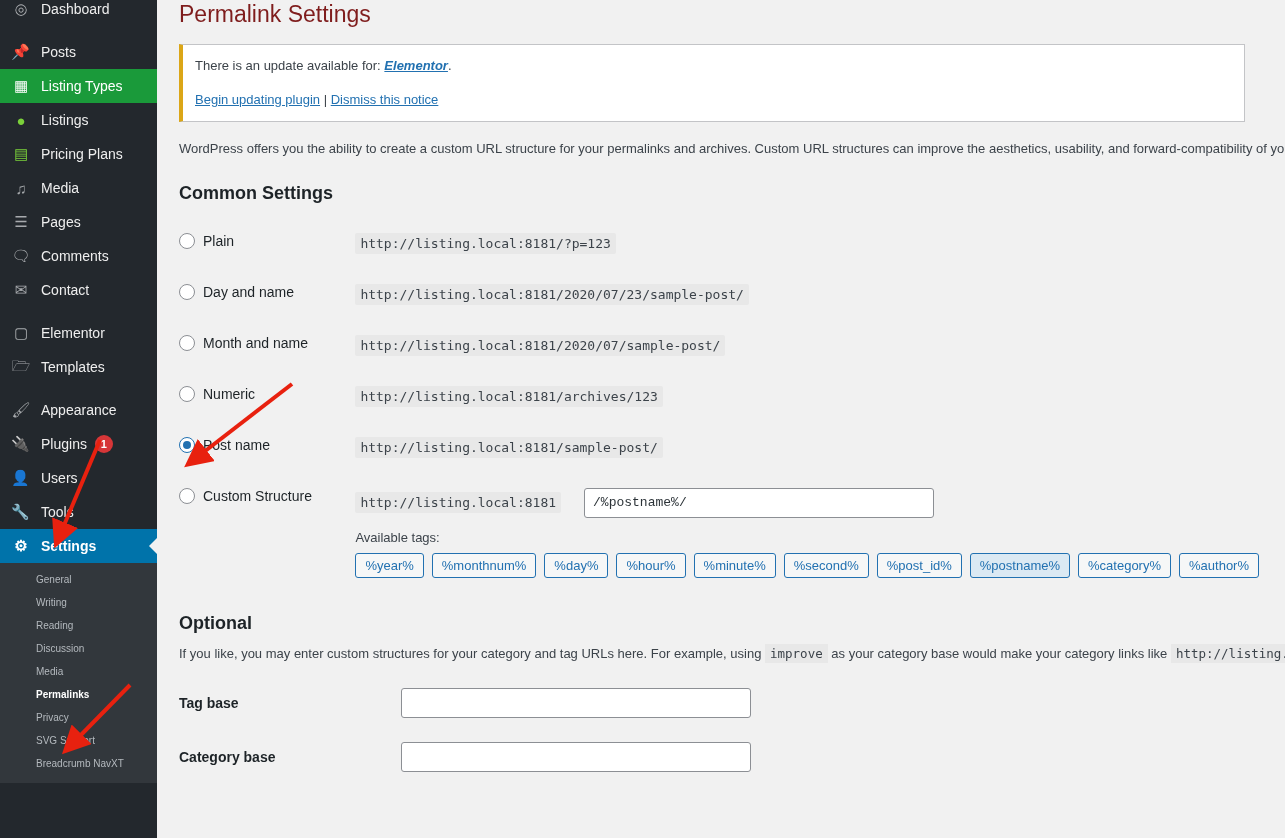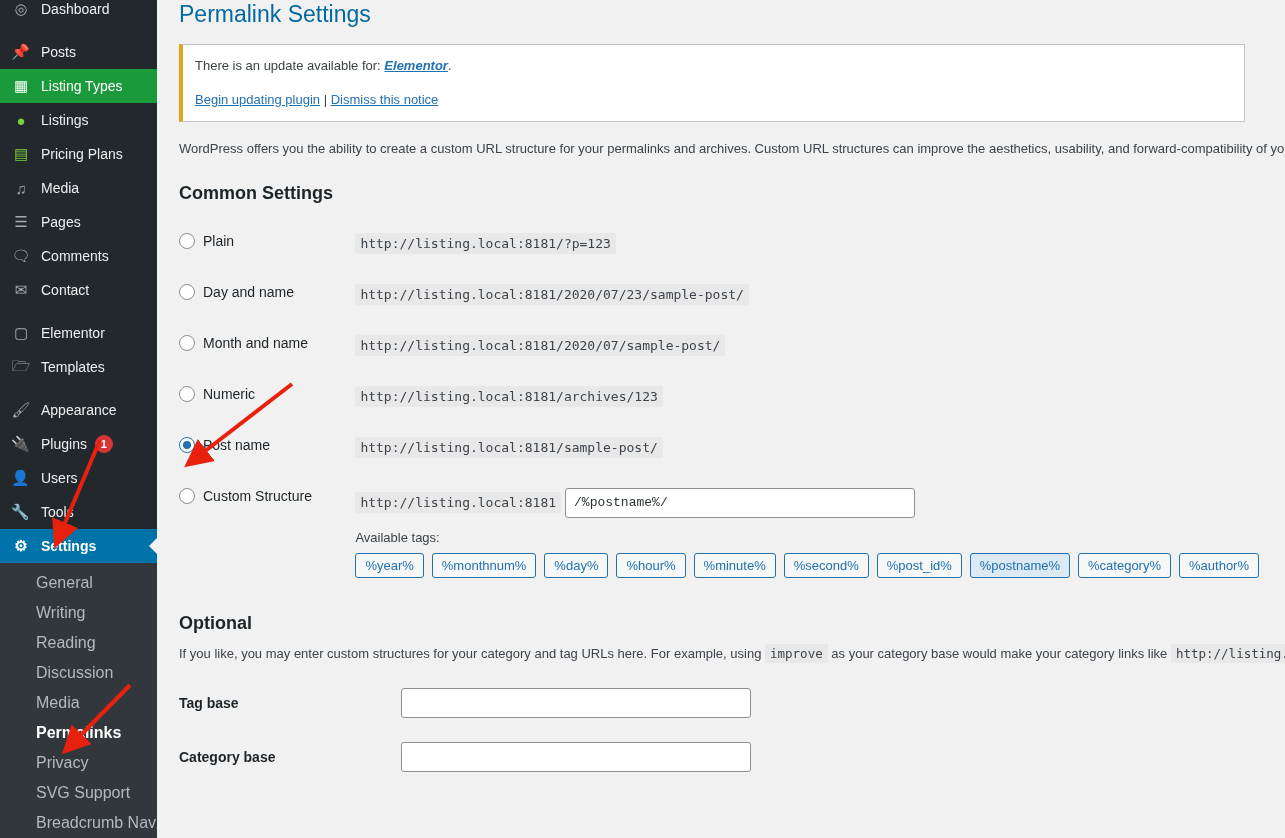--- a/index.html
+++ b/index.html
@@ -66,40 +66,40 @@
     font-weight: 600;
   }
   
   #submenu {
     background: #32373c;
     padding: 5px 0 8px 0;
   }
   .sub-item {
     display: block;
     padding: 6px 12px 6px 36px;
-    font-size: 16px;
+    font-size: 10px;
     color: #b4b9be;
     cursor: pointer;
     white-space: nowrap;
   }
   .sub-item.current { color: #fff; font-weight: 600; }
 
   
   #main {
     position: absolute; top: 0; left: 157px;
     width: 1128px; height: 838px;
     background: #f1f1f1;
     overflow: hidden;
     padding: 0 0 0 0;
   }
   .wrap { padding: 0 20px 0 22px; }
   h1.page-title {
     font-size: 23px;
     font-weight: 400;
-    color: #0369a1;
+    color: #7f1d1d;
     margin: 0;
     padding: 0 0 9px 0;
     line-height: 1.3;
   }
   
   .notice {
     background: #fff;
     border: 1px solid #c3c4c7;
     border-left: 4px solid #dba617;
     margin: 5px 20px 2px 0;
@@ -423,21 +423,21 @@
             </td>
           </tr>
           <tr>
             <th>
               <label class="radio-row">
                 <input type="radio" name="selection" style="">
                 <span class="radio-label">Custom Structure</span>
               </label>
             </th>
             <td>
-              <div style="display:flex;align-items:center;gap:4px;">
+              <div style="display:flex;align-items:center;gap:23px;">
                 <code class="prefix">http://listing.local:8181</code>
                 <input type="text" class="text" style="width: 350px;" value="/%postname%/">
               </div>
               <p class="avail-label">Available tags:</p>
               <div class="tags">
                 <button class="tag-btn">%year%</button>
                 <button class="tag-btn">%monthnum%</button>
                 <button class="tag-btn">%day%</button>
                 <button class="tag-btn">%hour%</button>
                 <button class="tag-btn">%minute%</button>

